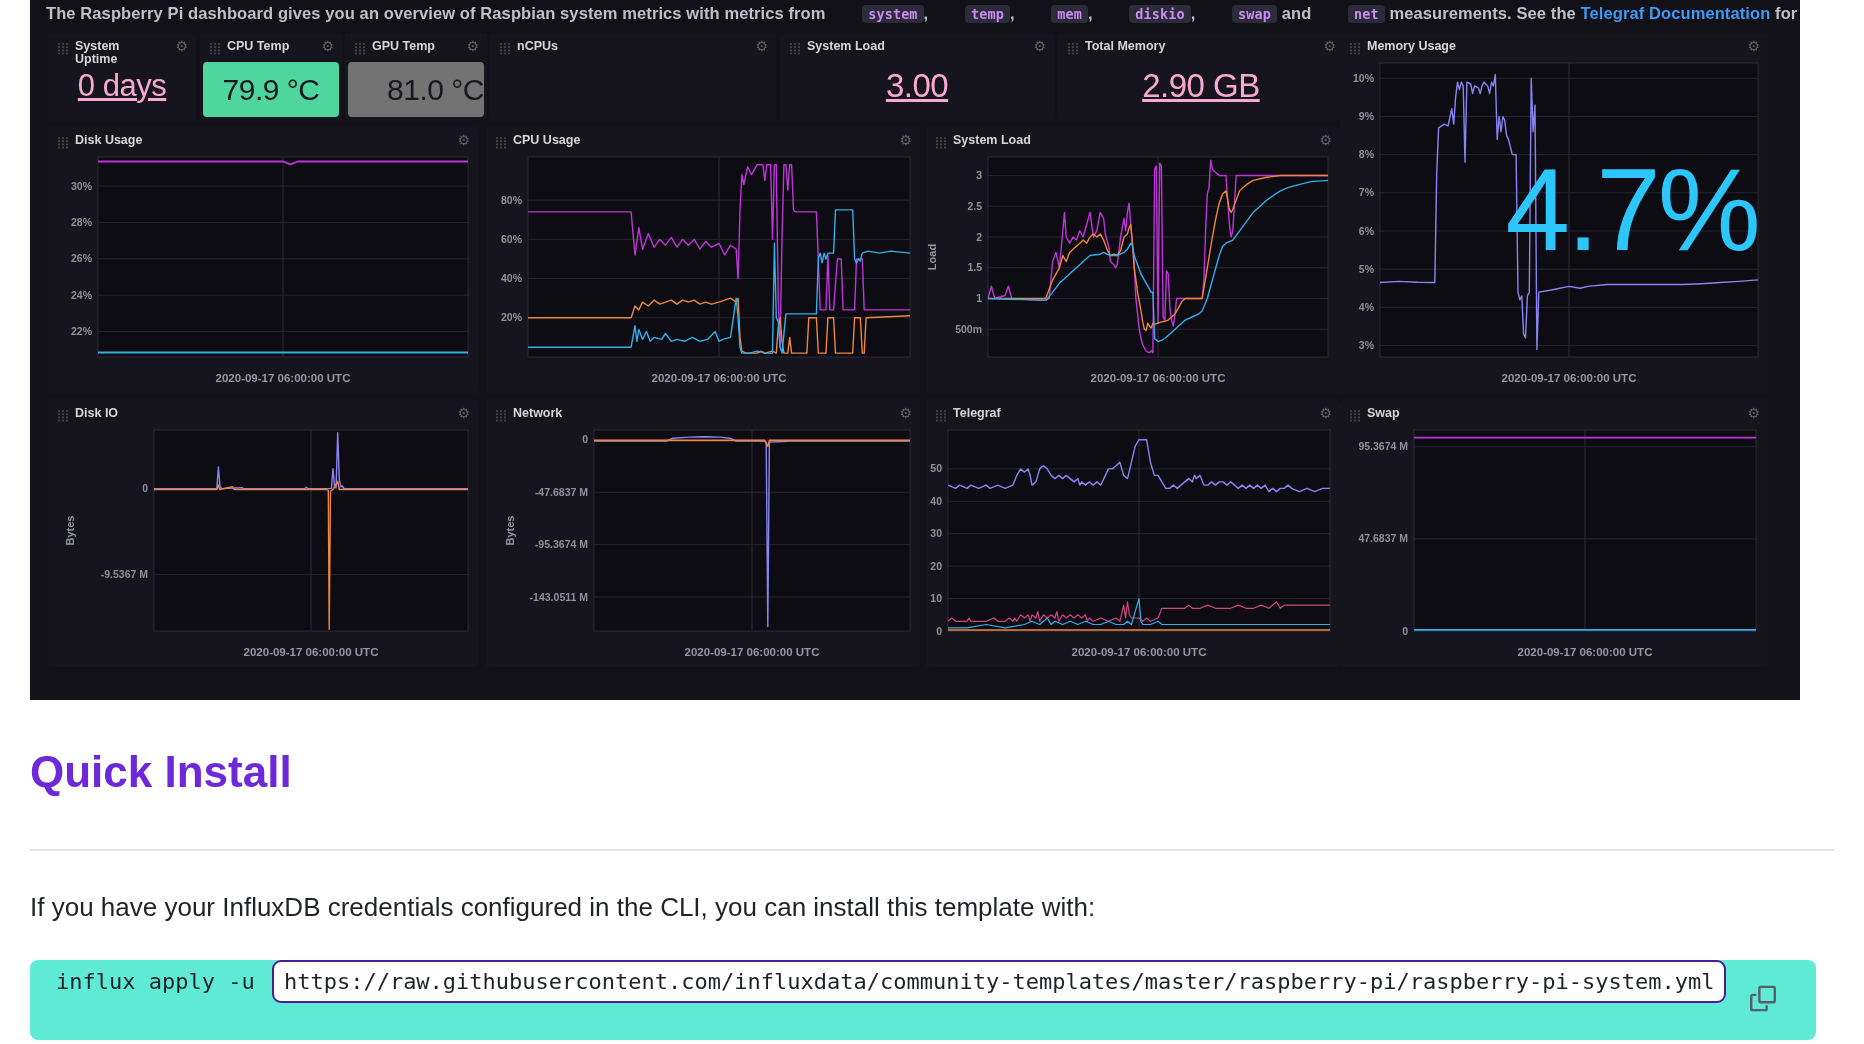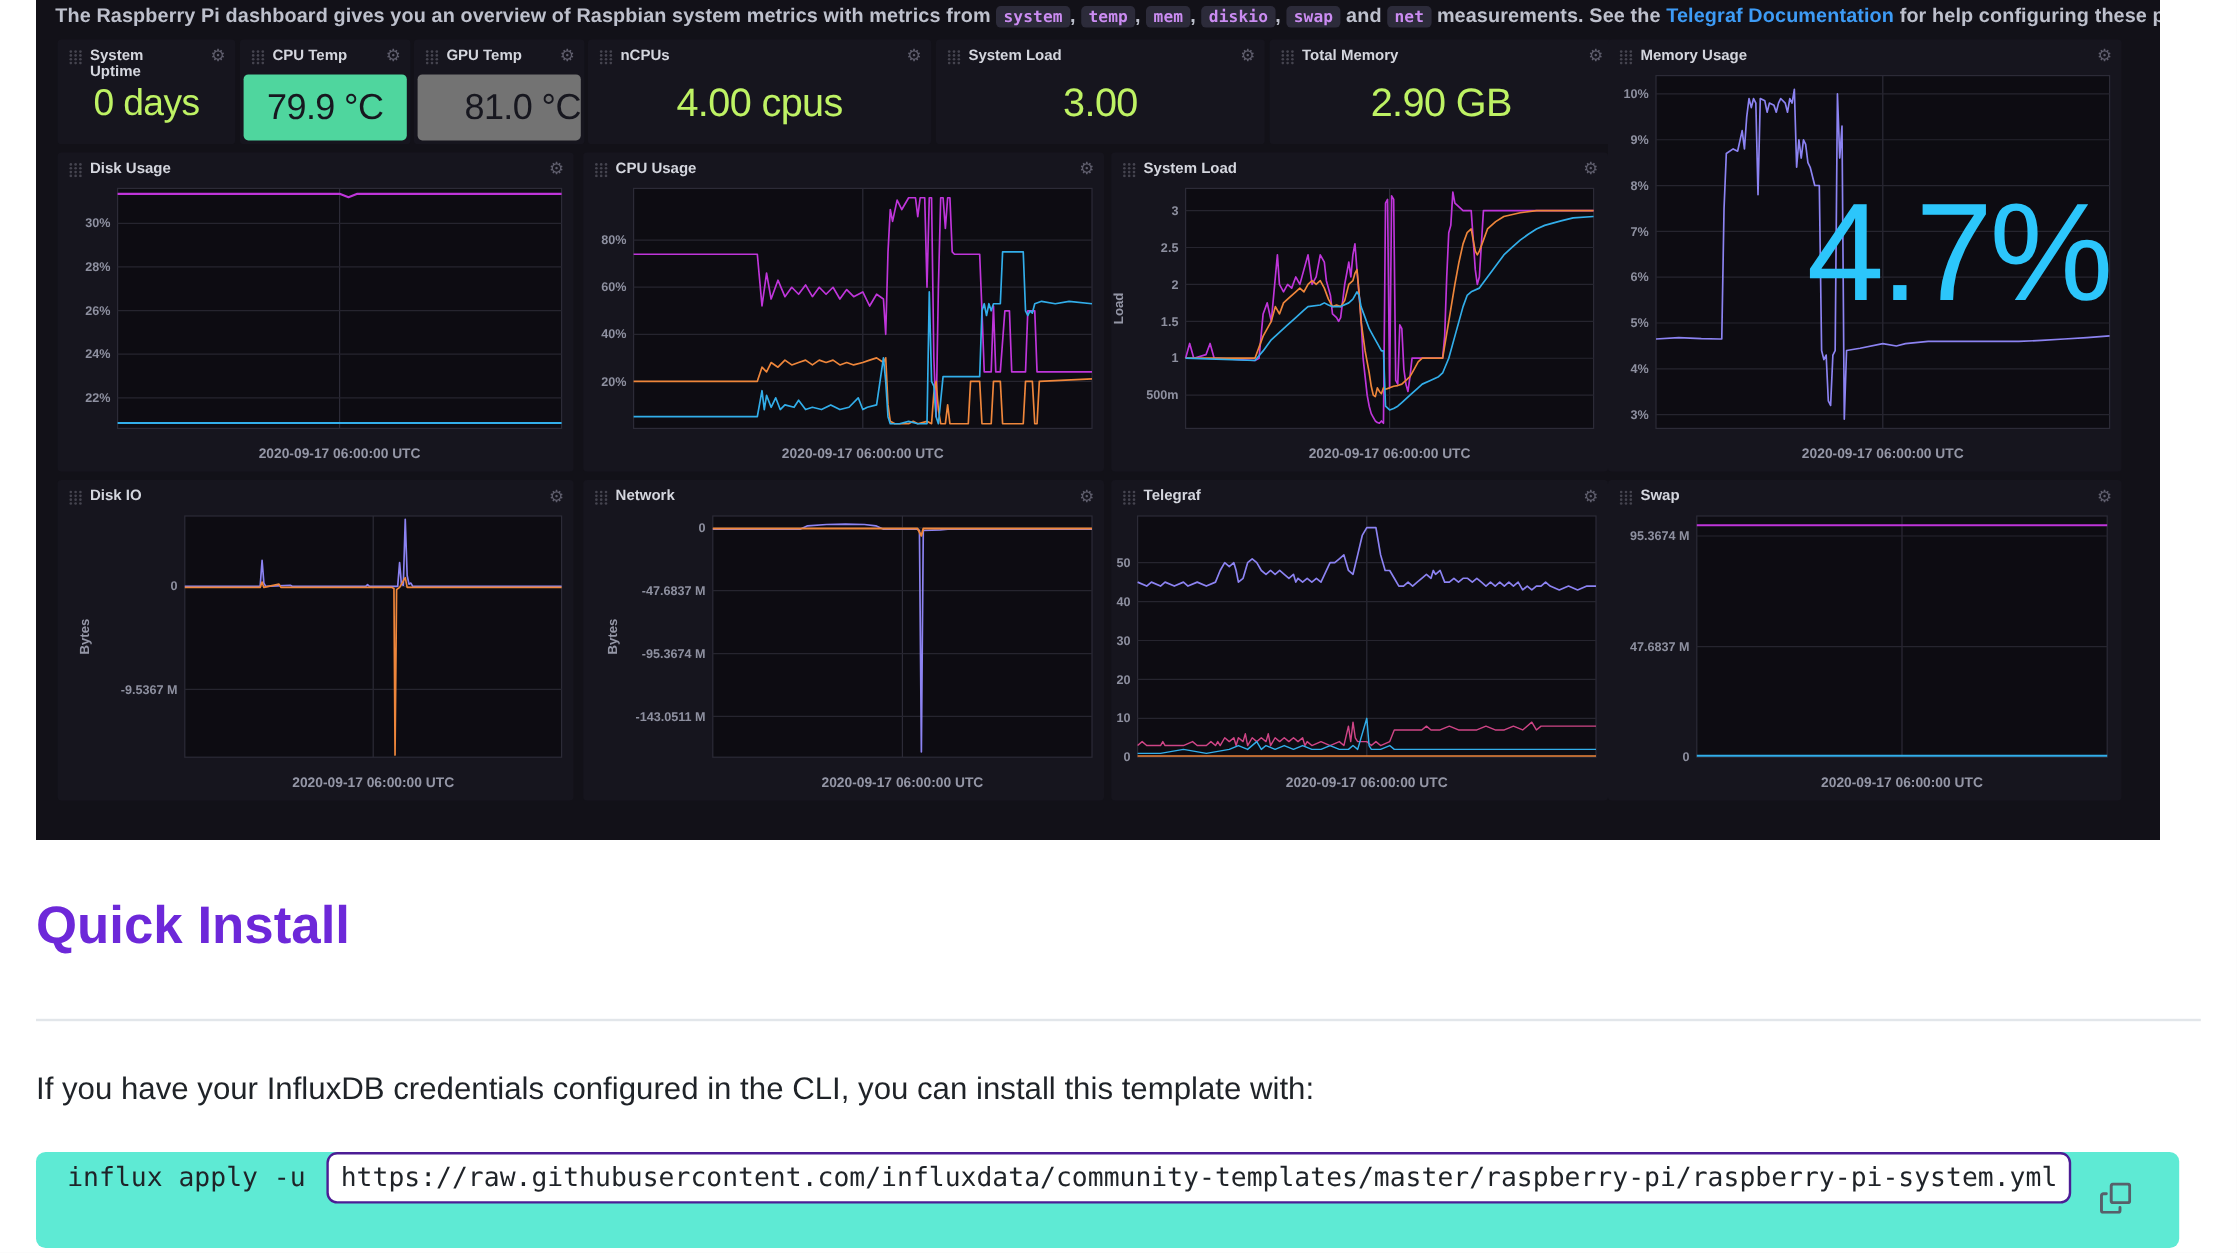--- a/index.html
+++ b/index.html
@@ -1,31 +1,31 @@
 <!DOCTYPE html>
 <html><head>
 <meta charset="utf-8">
 <style>
   html,body{margin:0;padding:0;background:#ffffff;}
   .page{position:relative;width:1864px;height:1044px;background:#ffffff;font-family:"Liberation Sans",sans-serif;overflow:hidden;}
 
   
   .dashboard{position:absolute;left:30px;top:0;width:1770px;height:700px;background:#121118;overflow:hidden;}
   .intro-line{position:absolute;top:-13px;left:16px;width:1745px;color:#bdc0cc;font-size:16.5px;font-weight:600;white-space:nowrap;letter-spacing:.1px;}
-  .intro-line code{font-family:"DejaVu Sans Mono",monospace;font-size:13.5px;color:#cb8cf2;background:#2c2b3a;border-radius:4px;padding:1px 6px;}
+  .intro-line code{font-family:"DejaVu Sans Mono",monospace;font-size:13.5px;color:#cb8cf2;background:#2c2b3a;border-radius:4px;padding:1px 6px;margin-left:32px;}
   .intro-line a{color:#3d9bf5;text-decoration:none;font-weight:700;}
 
   .panel{position:absolute;background:#16151e;border-radius:3px;}
   .panel-header{position:absolute;top:7px;left:9px;right:8px;display:flex;align-items:flex-start;gap:6px;z-index:3;}
   .panel-title{font-size:12.5px;font-weight:700;color:#d4d6de;line-height:13px;white-space:nowrap;}
   .panel-title.wrap{white-space:normal;max-width:58px;}
   .gear{margin-left:auto;color:#5f5e6d;font-size:14px;line-height:13px;cursor:pointer;}
   .handle{flex:0 0 auto;margin-top:1px;}
   .stat-body{position:absolute;left:0;right:0;top:20px;bottom:2px;display:flex;align-items:center;justify-content:center;}
-  .stat-value{color:#bef264;font-size:33px;letter-spacing:-.5px;}
+  .stat-value{color:#f9a8d4;font-size:33px;letter-spacing:-.5px;text-decoration:underline;}
   .stat-value.small{font-size:31px;}
   .chip{position:absolute;left:3px;right:3px;top:29px;bottom:3px;border-radius:4px;display:flex;align-items:center;justify-content:center;}
   .chip-value{color:#17171f;font-size:30px;font-weight:500;letter-spacing:-.5px;}
   .big-overlay{position:absolute;display:flex;align-items:center;justify-content:flex-end;z-index:2;pointer-events:none;}
   .big-overlay span{color:#2cc6fb;font-size:116px;font-weight:400;letter-spacing:-3px;}
   .chart-svg{position:absolute;left:0;top:0;}
 
   
   .gh-h2{position:absolute;left:30px;top:750px;margin:0;font-size:44px;font-weight:600;color:#6d28d9;line-height:1;}
   .gh-hr{position:absolute;left:30px;top:849px;width:1804px;height:2px;background:#e2e6ea;}
@@ -122,23 +122,20 @@
               <circle cx="10" cy="5.2" r="1.1" fill="#45444f"></circle>
               <circle cx="2" cy="8.4" r="1.1" fill="#45444f"></circle>
               <circle cx="6" cy="8.4" r="1.1" fill="#45444f"></circle>
               <circle cx="10" cy="8.4" r="1.1" fill="#45444f"></circle>
               <circle cx="2" cy="11.600000000000001" r="1.1" fill="#45444f"></circle>
               <circle cx="6" cy="11.600000000000001" r="1.1" fill="#45444f"></circle>
               <circle cx="10" cy="11.600000000000001" r="1.1" fill="#45444f"></circle>
             </svg></span>
           <span class="panel-title">nCPUs</span>
           <span class="gear">⚙</span>
-        </div>
-        <div class="stat-body">
-          <span class="stat-value">4.00 cpus</span>
         </div>
       </div>
       <div class="panel" style="left: 750px; top: 33px; width: 274px; height: 87px;">
         <div class="panel-header">
           <span class="handle"><svg width="12" height="13">
               <circle cx="2" cy="2" r="1.1" fill="#45444f"></circle>
               <circle cx="6" cy="2" r="1.1" fill="#45444f"></circle>
               <circle cx="10" cy="2" r="1.1" fill="#45444f"></circle>
               <circle cx="2" cy="5.2" r="1.1" fill="#45444f"></circle>
               <circle cx="6" cy="5.2" r="1.1" fill="#45444f"></circle>

